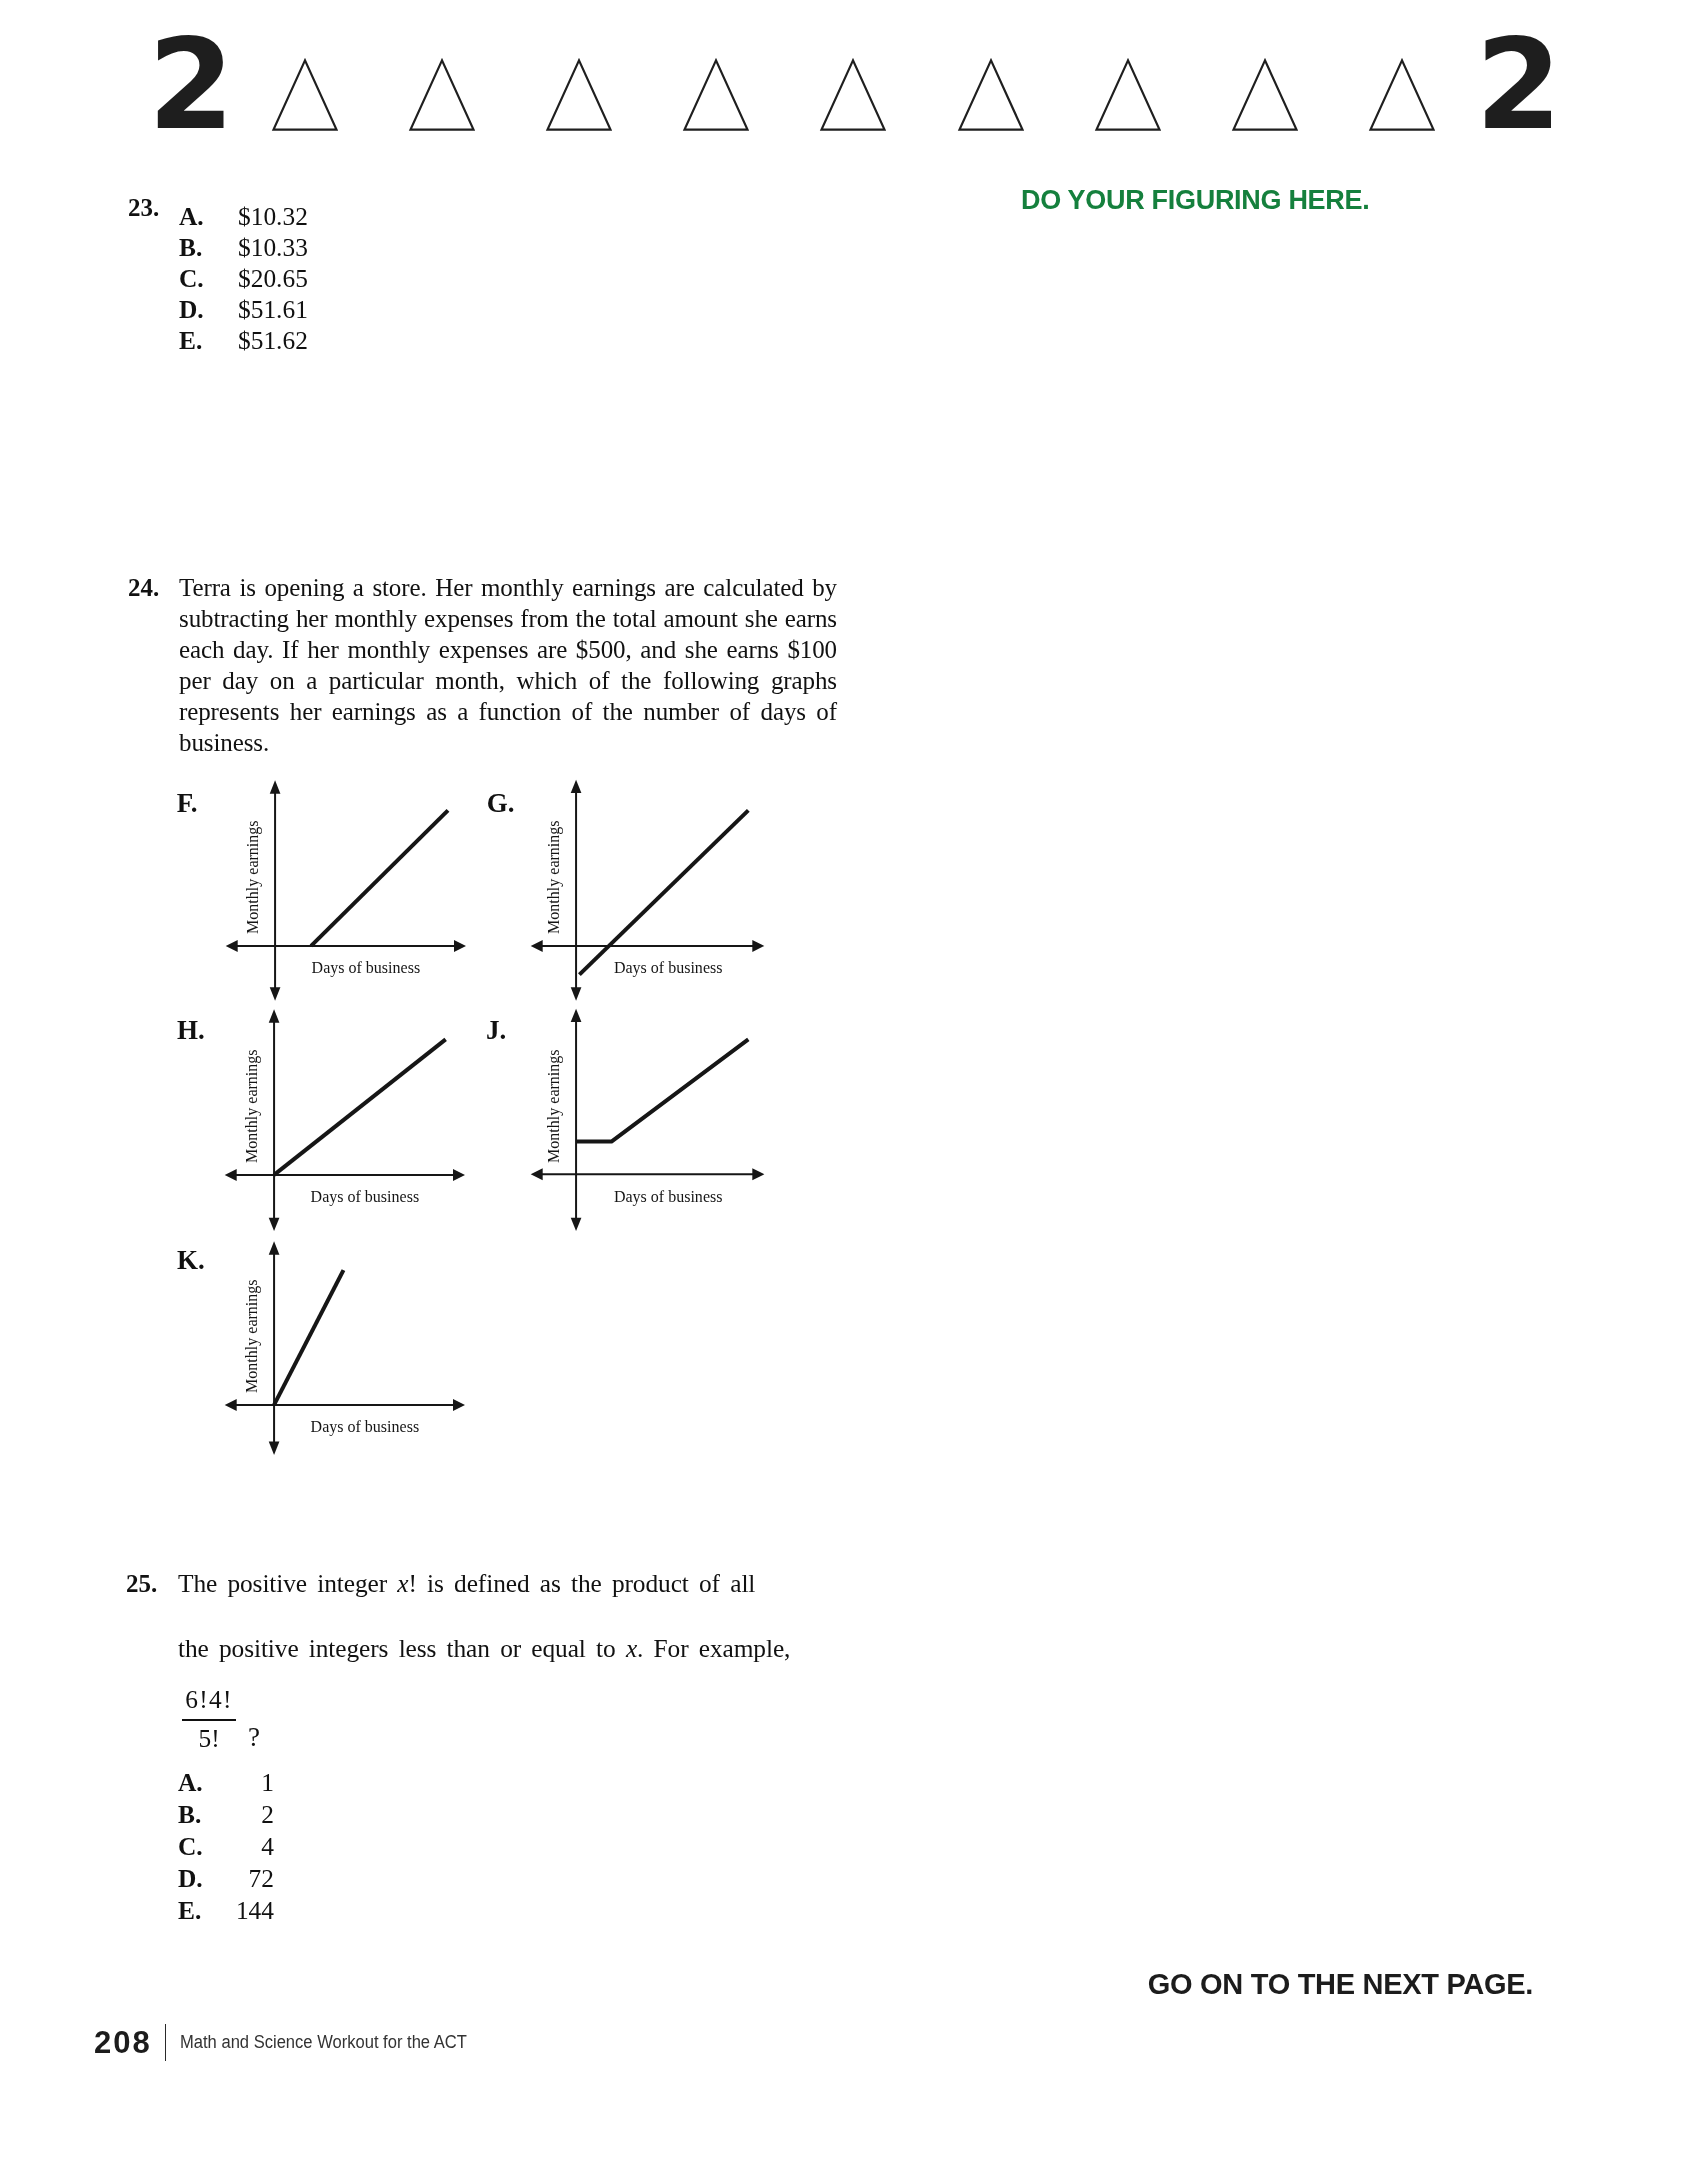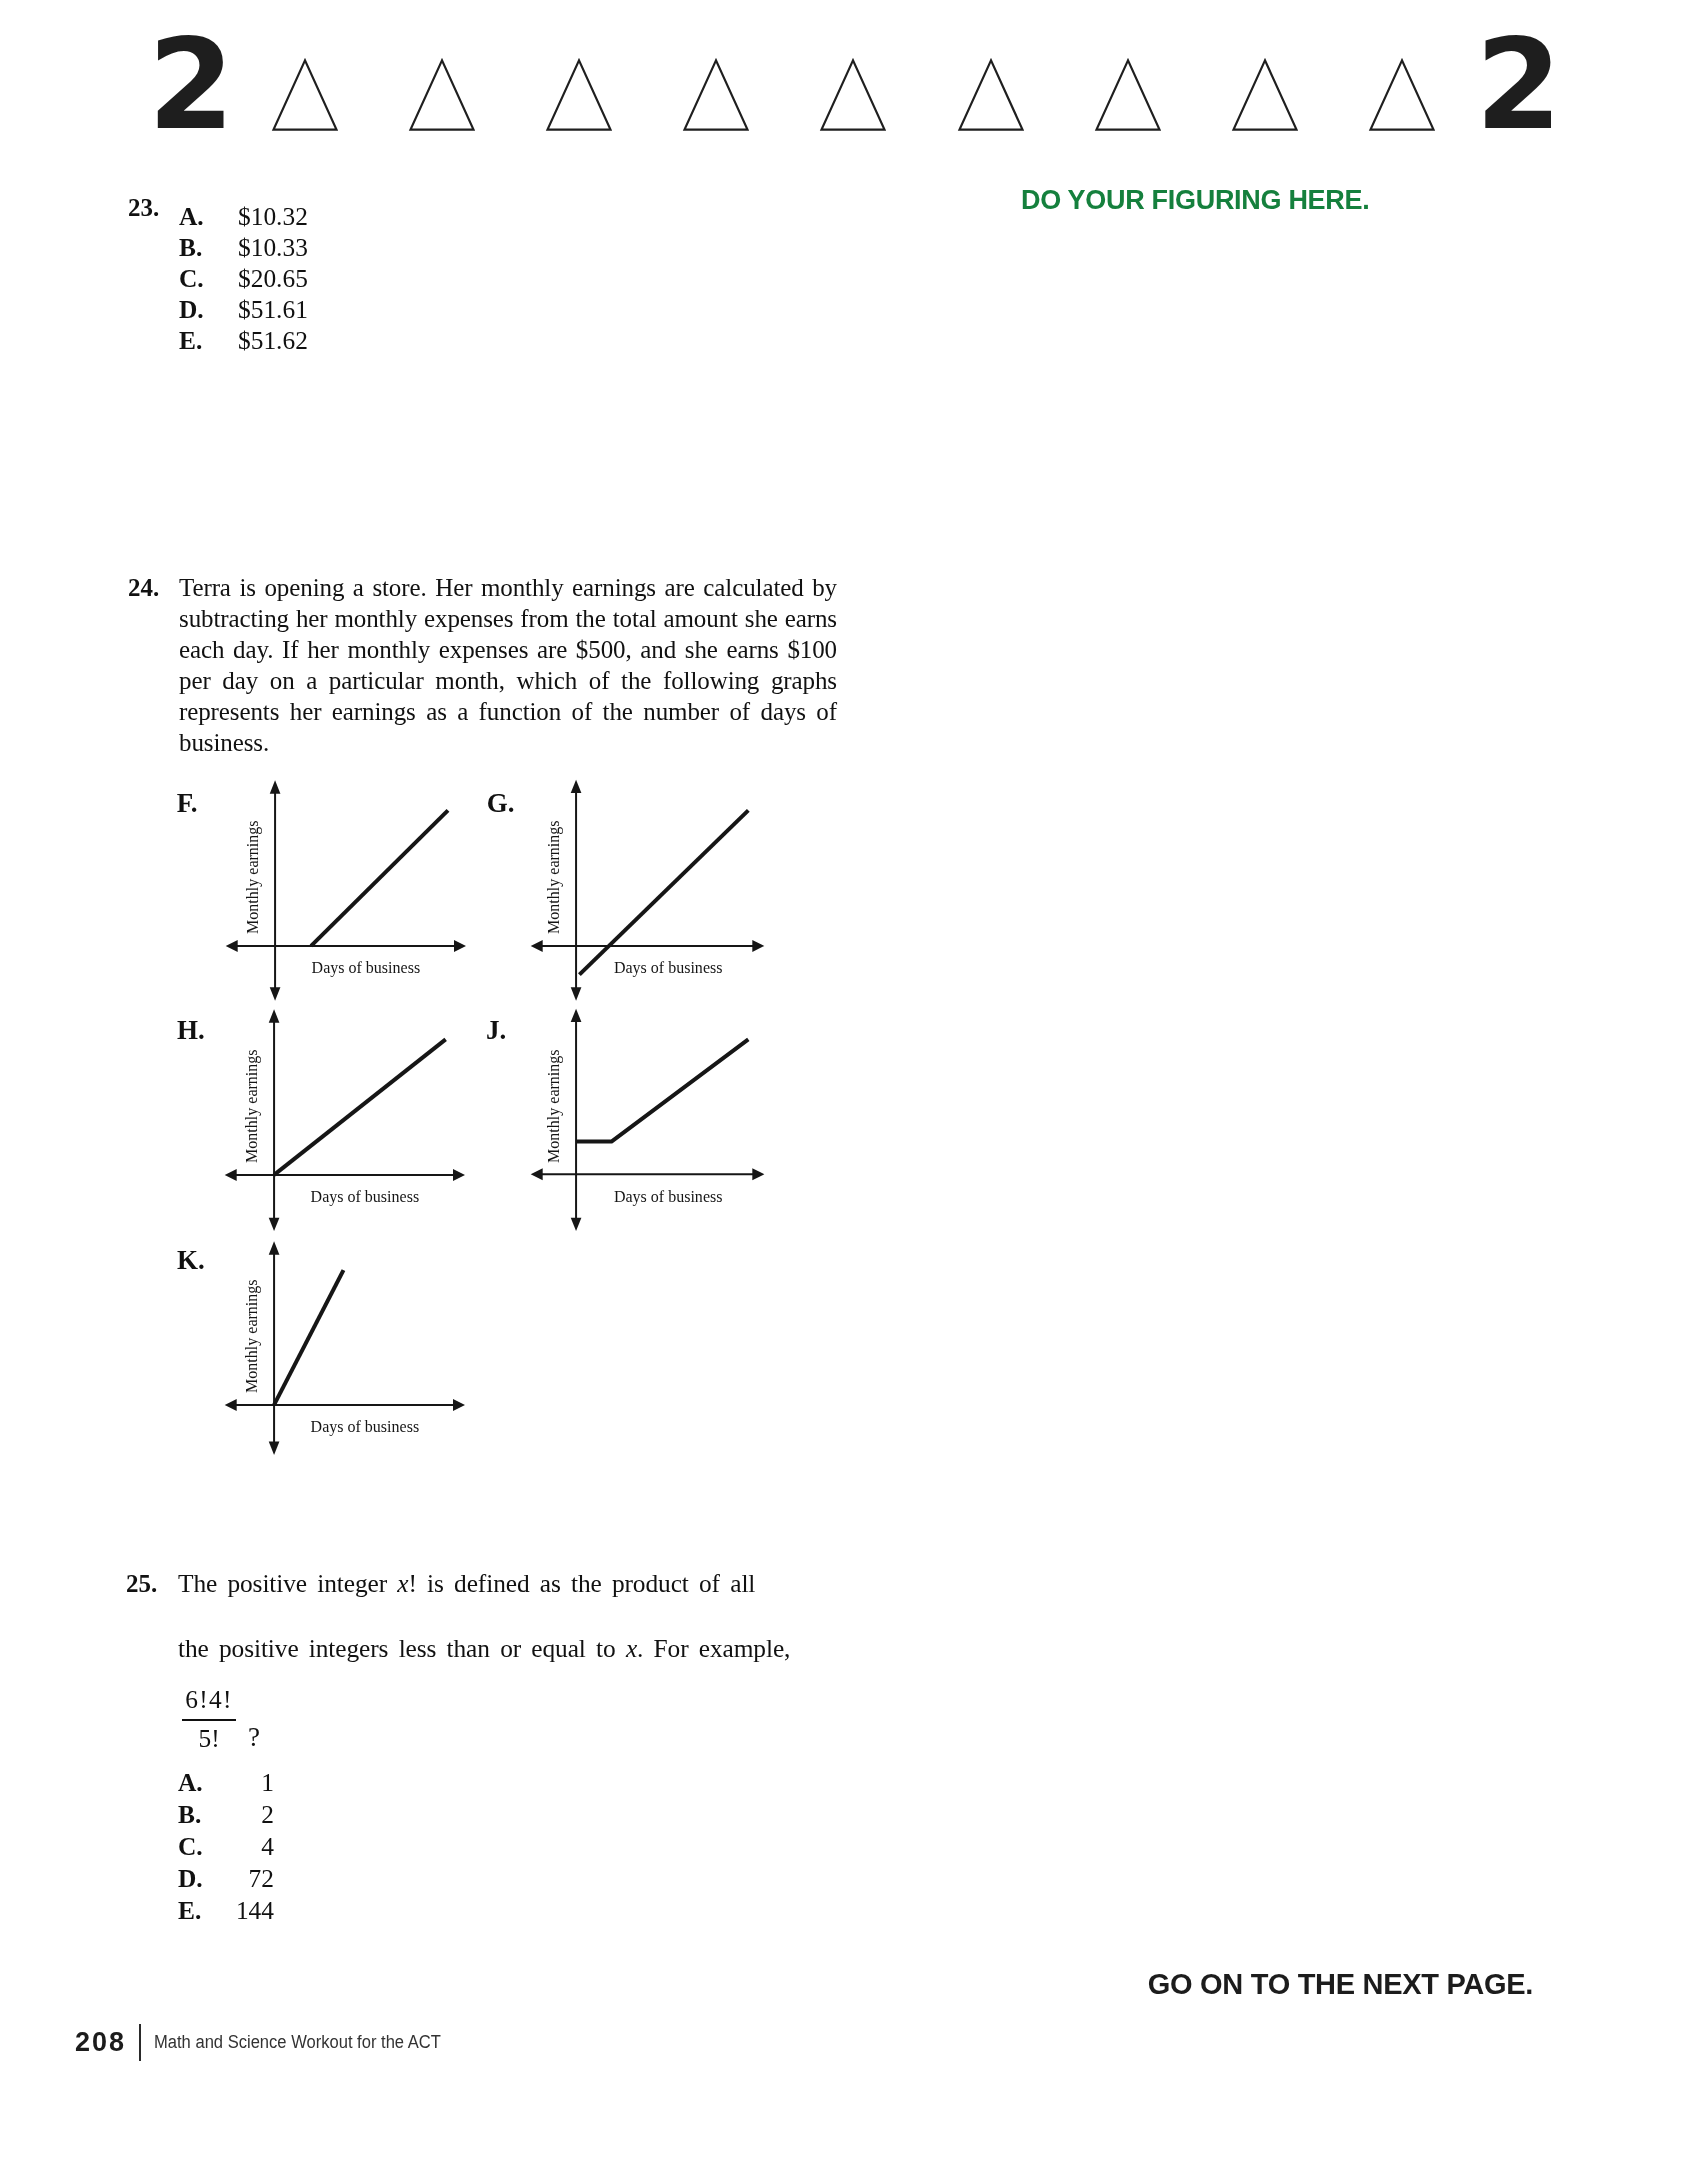--- a/index.html
+++ b/index.html
@@ -21,21 +21,21 @@
 
   
   .figuring { position:absolute; left:1021px; top:185px;
     font-family:"Liberation Sans","DejaVu Sans",sans-serif; font-weight:bold;
     font-size:27px; letter-spacing:-0.3px; color:#15803d; }
   .go-on { position:absolute; top:1968px; right:150px;
     font-family:"Liberation Sans","DejaVu Sans",sans-serif; font-weight:bold;
     font-size:29px; letter-spacing:-0.3px; color:#1c1c1c; }
   .footer { position:absolute; left:75px; top:2024px; display:flex; align-items:center;
     gap:13.4px; font-family:"Liberation Sans","DejaVu Sans",sans-serif; }
-  .footer .pgnum { font-weight:bold; font-size:27px; letter-spacing:2px; color:#1c1c1c; }
+  .footer .pgnum { font-weight:bold; font-size:31px; letter-spacing:2px; color:#1c1c1c;margin-left:19px; }
   .footer .divider { width:1.3px; height:37px; background:#2a2a2a; }
   .footer .title { font-size:18px; color:#333; transform:scaleX(0.92); transform-origin:left center; }
 
   
   .question { position:absolute; display:grid; }
   .q23 { left:128px; top:172px; grid-template-columns:51px 658px;margin-top:20px; }
   .q24 { left:128px; top:572px; grid-template-columns:51px 658px; }
   .q25 { left:126px; top:1551px; grid-template-columns:52px 665px; }
 
   .qnum { font-weight:bold; font-size:25px; line-height:31px; }

